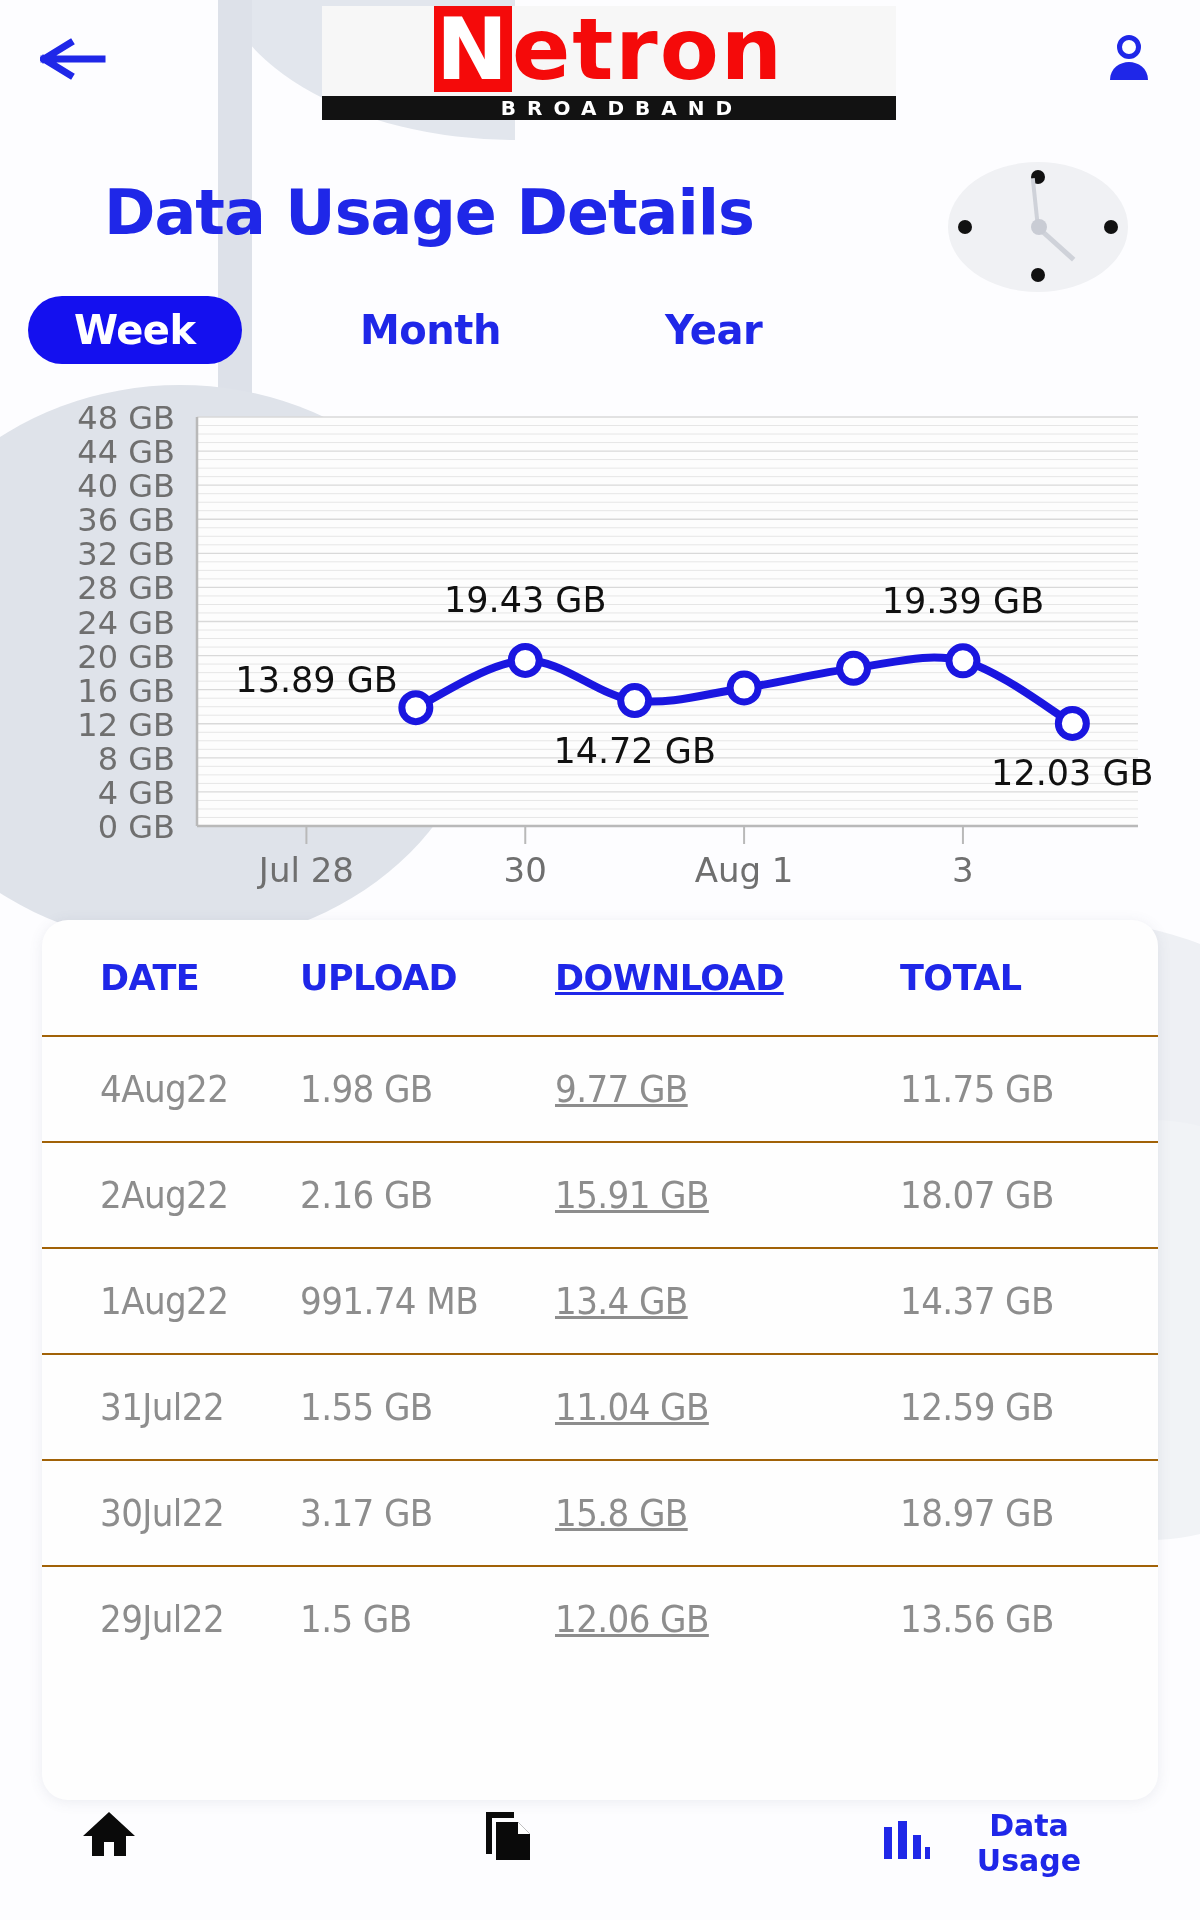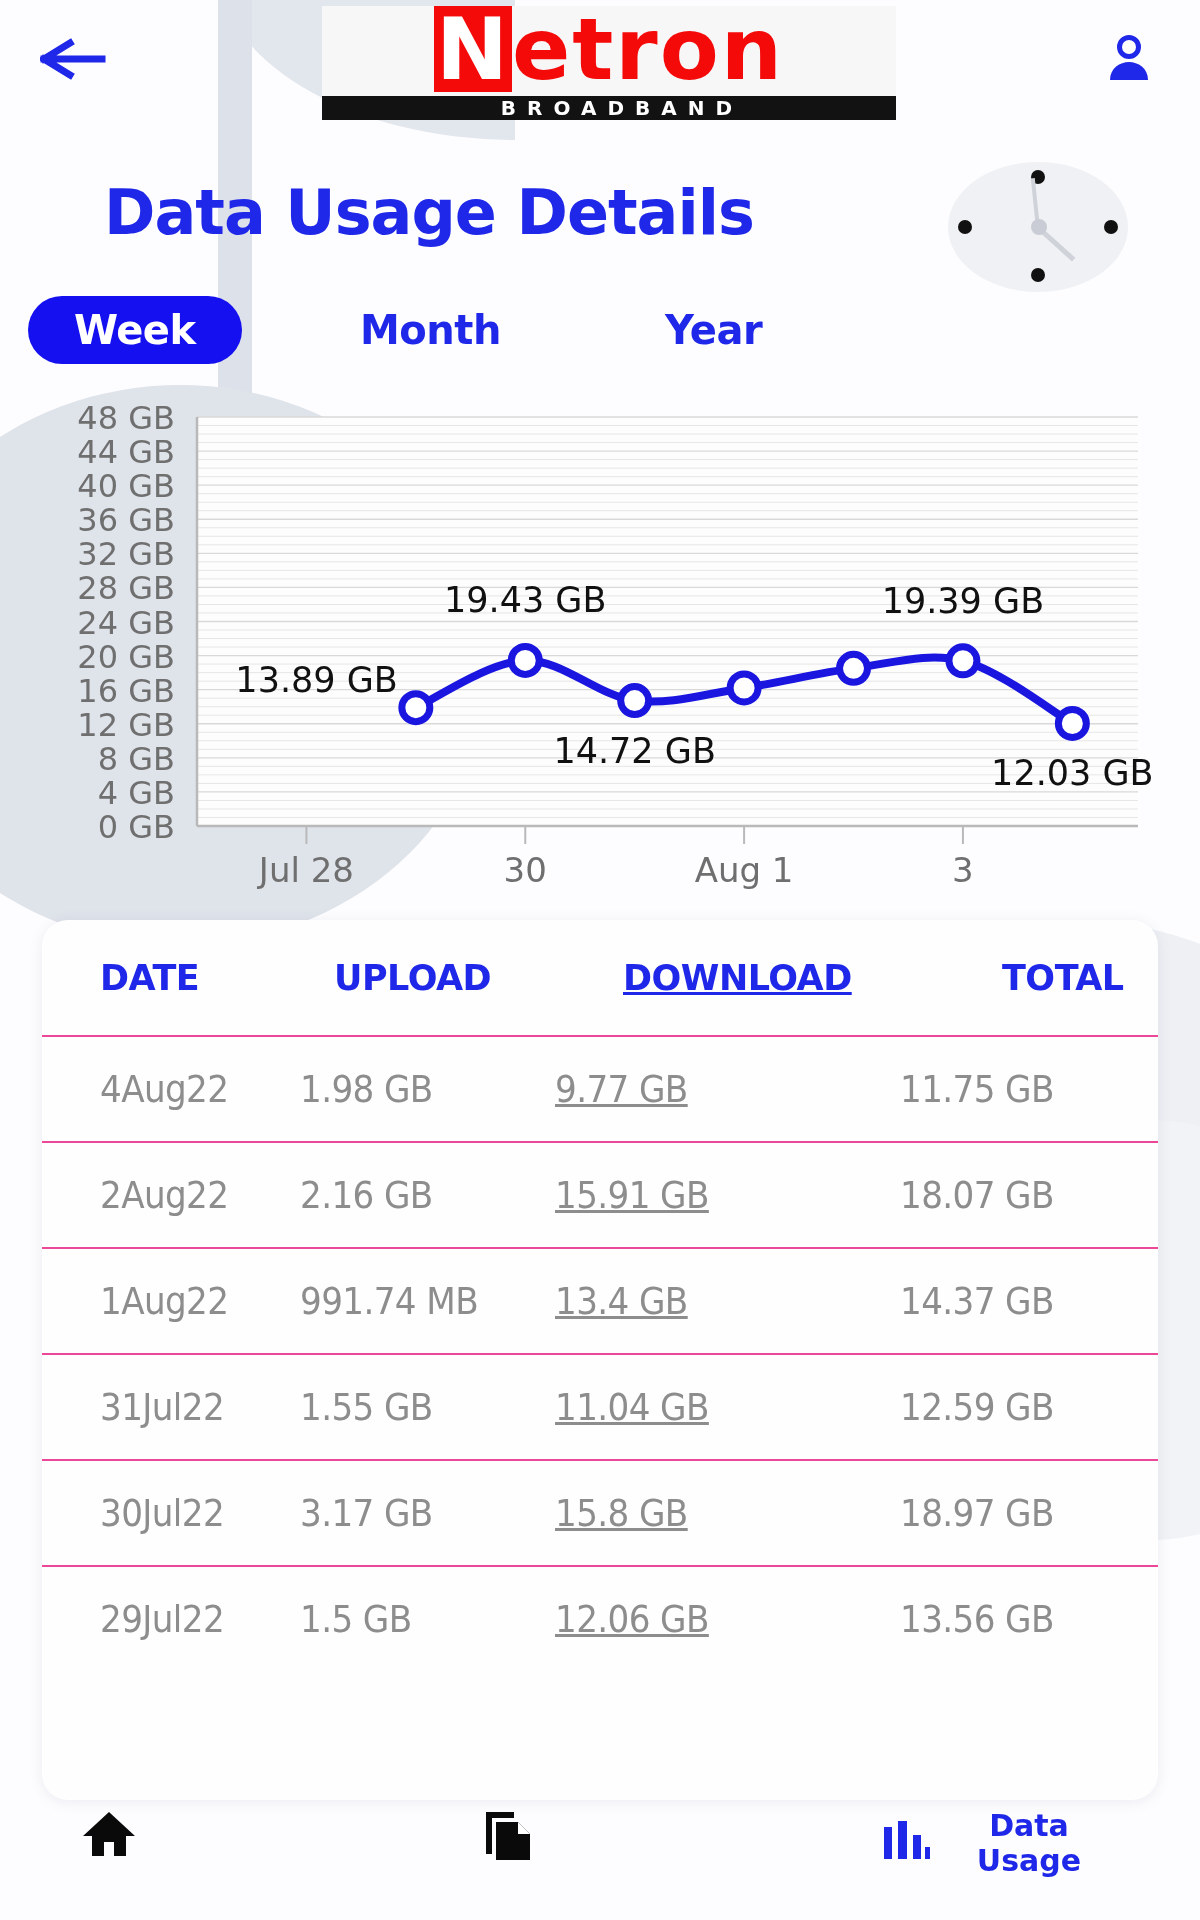--- a/index.html
+++ b/index.html
@@ -129,34 +129,34 @@
 
   
   .table-card {
     position:absolute; left:42px; top:920px; width:1116px; height:880px;
     background:#fefefe; border-radius:26px;
     box-shadow: 0 2px 14px rgba(80,90,120,0.10);
     overflow:hidden;
   }
   .thead {
     display:flex; height:115px; align-items:center;
-    padding-left:58px; padding-right:32px;gap:34px;
+    padding-left:58px; padding-right:32px;
   }
   .thead .th {
     font-size:35px; font-weight:bold; color:#1f27e8;
     font-family:"DejaVu Sans", sans-serif; letter-spacing:-0.5px;
   }
   .c0 { width:200px; flex:0 0 200px; }
   .c1 { width:255px; flex:0 0 255px; }
   .c2 { width:308px; flex:0 0 308px;text-decoration:underline; }
   .c3 { width:250px; flex:0 0 250px;margin-left:37px; }
   .trow {
     display:flex; height:106px; align-items:center;
     padding-left:58px; padding-right:20px;
-    border-top:2px solid #ec4899;
+    border-top:2px solid #a16207;
   }
   .trow .td {
     font-size:38px; color:#8d8d8d; font-weight:400;
     font-family:"DejaVu Sans Condensed","DejaVu Sans", sans-serif;
     letter-spacing:-0.6px; white-space:nowrap;
   }
 
   
   .bottomnav {
     position:absolute; left:0; bottom:0; width:1200px; height:120px;

